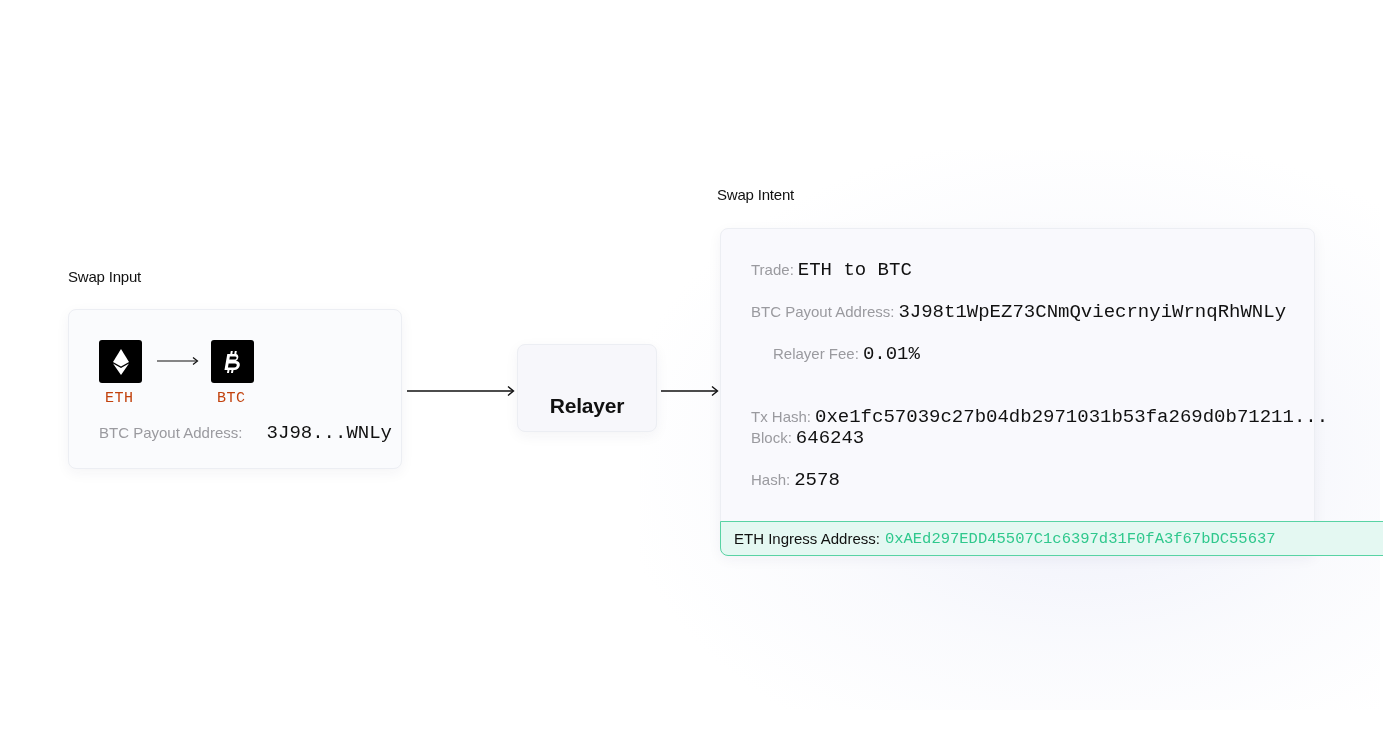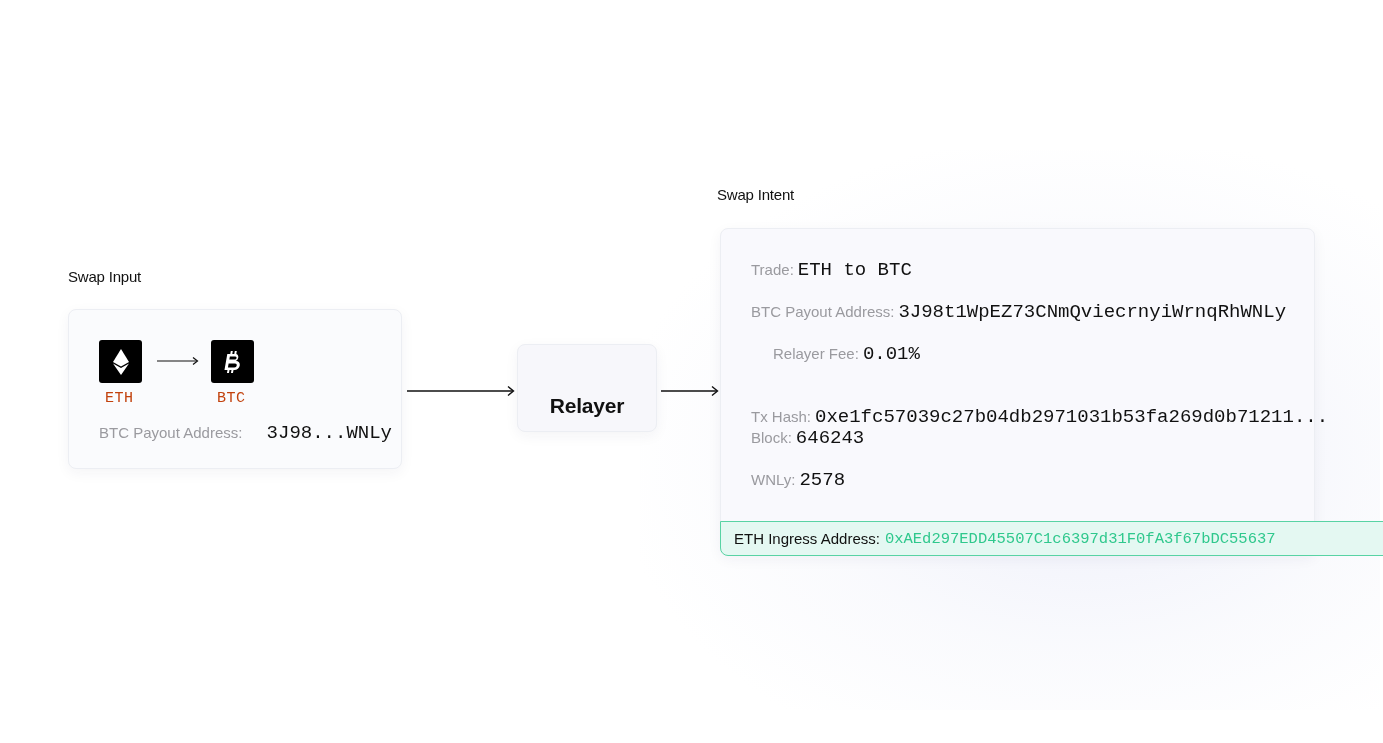--- a/index.html
+++ b/index.html
@@ -124,19 +124,19 @@
   <div class="field f2">
     <span class="muted">Relayer Fee:</span><span class="mono">0.01%</span>
   </div>
   <div class="field f3">
     <span class="muted">Tx Hash:</span><span class="mono">0xe1fc57039c27b04db2971031b53fa269d0b71211...</span>
   </div>
   <div class="field f4">
     <span class="muted">Block:</span><span class="mono">646243</span>
   </div>
   <div class="field f5">
-    <span class="muted">WNLy:</span><span class="mono">2578</span>
+    <span class="muted">Hash:</span><span class="mono">2578</span>
   </div>
   <div class="ingress">
     <span class="ingress-label">ETH Ingress Address:</span>
     <span class="ingress-value">0xAEd297EDD45507C1c6397d31F0fA3f67bDC55637</span>
   </div>
 </div>
 
 </body></html>

